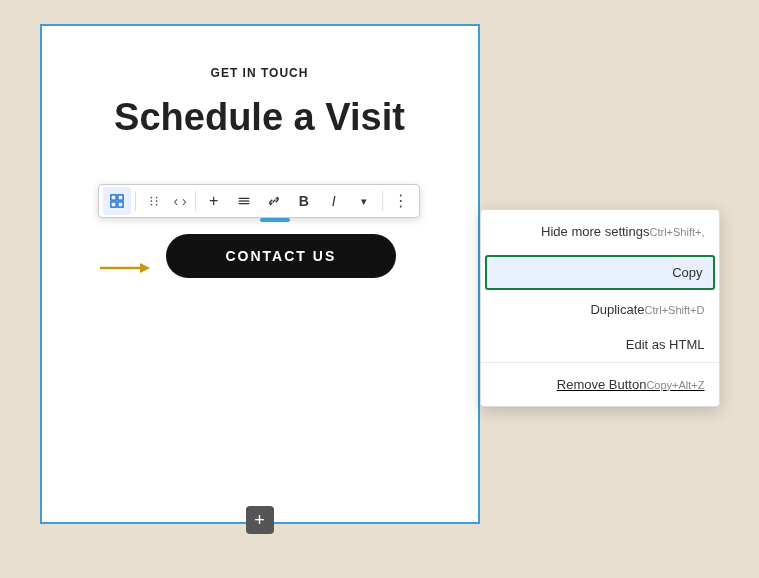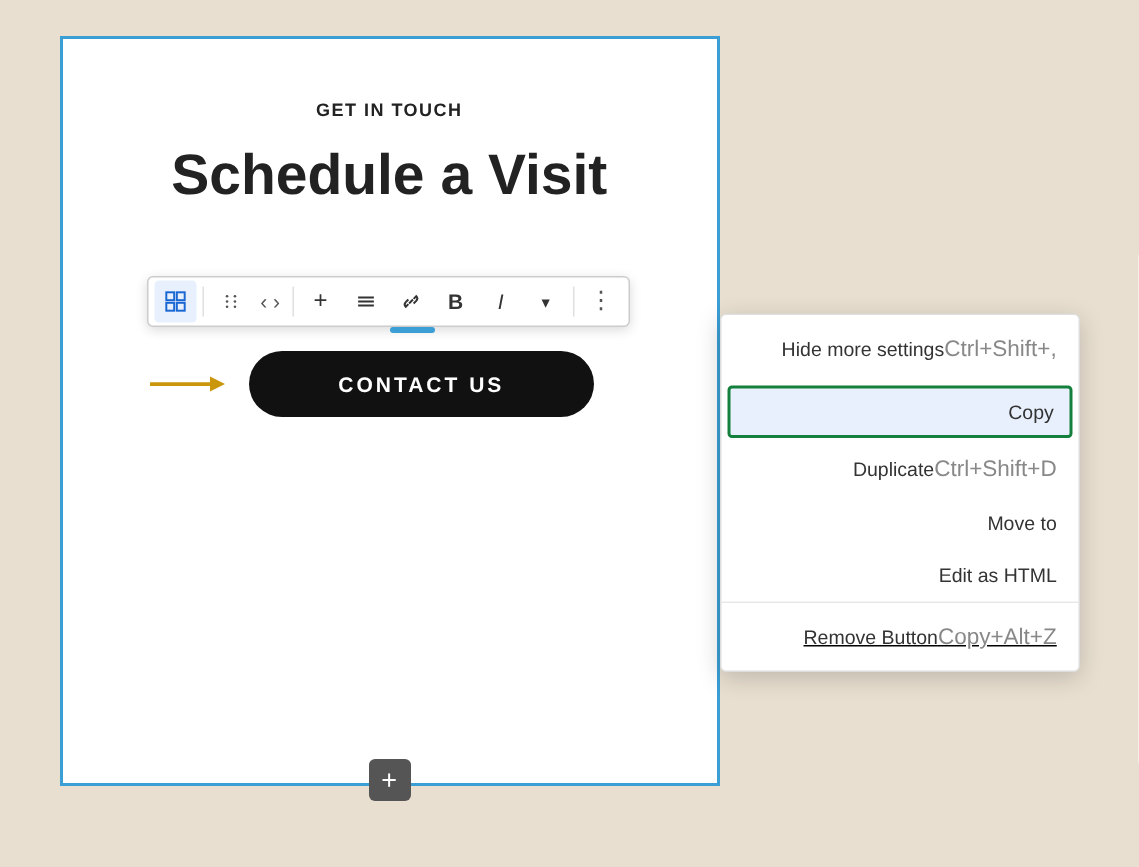--- a/index.html
+++ b/index.html
@@ -103,21 +103,21 @@
       top: 194px;
       width: 30px;
       height: 4px;
       background: #3b9ed4;
       border-radius: 2px;
       z-index: 11;
     }
 
     .button-row {
       display: flex;
-      align-items: center;
+      align-items: flex-end;
       gap: 16px;
       position: absolute;
       left: 60px;
       top: 210px;
     }
 
     .arrow-icon {
       color: #c9960c;
       font-size: 22px;
       display: flex;
@@ -163,21 +163,21 @@
     .context-menu-item.highlighted {
       background: #e8f0fe;
       border: 2px solid #15803d;
       border-radius: 3px;
       margin: 2px 4px;
       padding: 8px 10px;
     }
 
     .context-menu-shortcut {
       color: #888;
-      font-size: 15px;
+      font-size: 11px;
       white-space: nowrap;
     }
 
     .context-menu-divider {
       height: 1px;
       background: #e8e8e8;
       margin: 0;
     }
 
     .context-menu-top {
@@ -302,24 +302,20 @@
     <div class="context-menu-item highlighted">
       <span>Copy</span>
       <span class="context-menu-shortcut"></span>
     </div>
 
     <div class="context-menu-item">
       <span>Duplicate</span>
       <span class="context-menu-shortcut">Ctrl+Shift+D</span>
     </div>
 
-    <div class="context-menu-item">
-      <span>Move to</span>
-      <span class="context-menu-shortcut"></span>
-    </div>
 
     <div class="context-menu-item">
       <span>Edit as HTML</span>
       <span class="context-menu-shortcut"></span>
     </div>
 
     <div class="context-menu-divider"></div>
 
     <div class="context-menu-bottom">
       <div class="context-menu-item">

